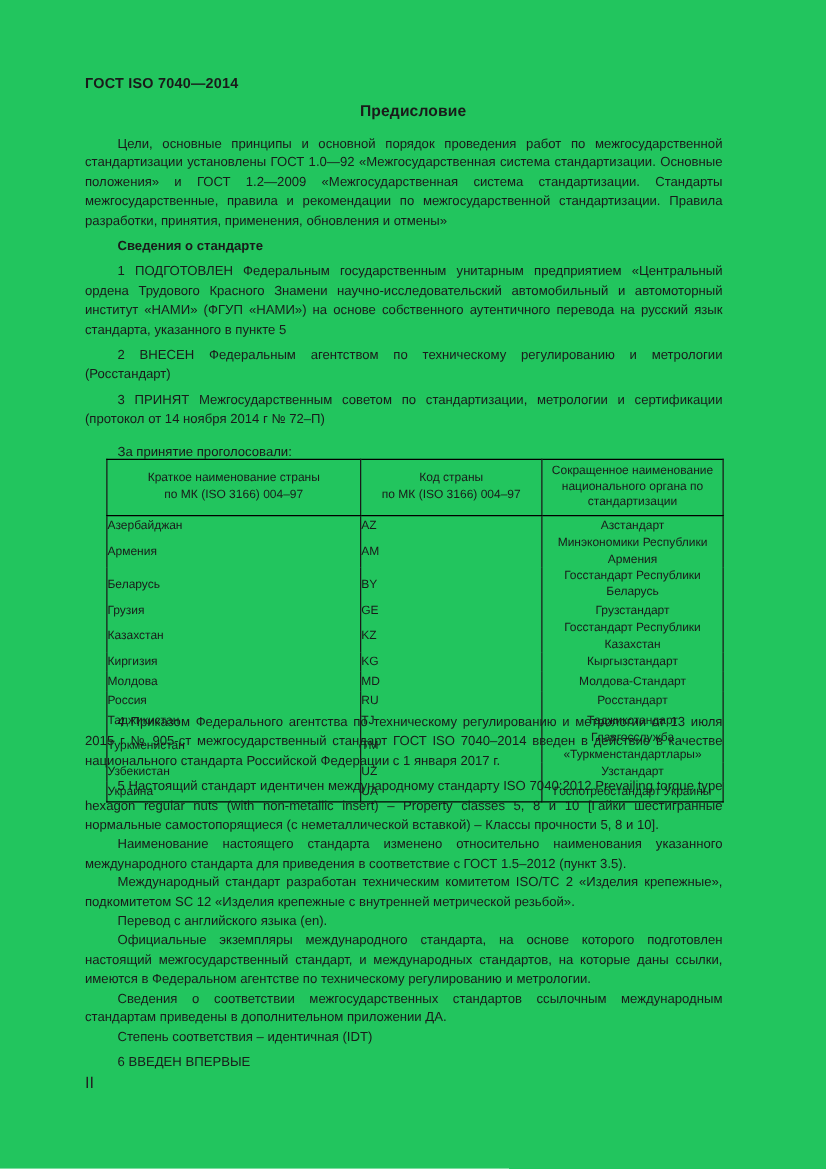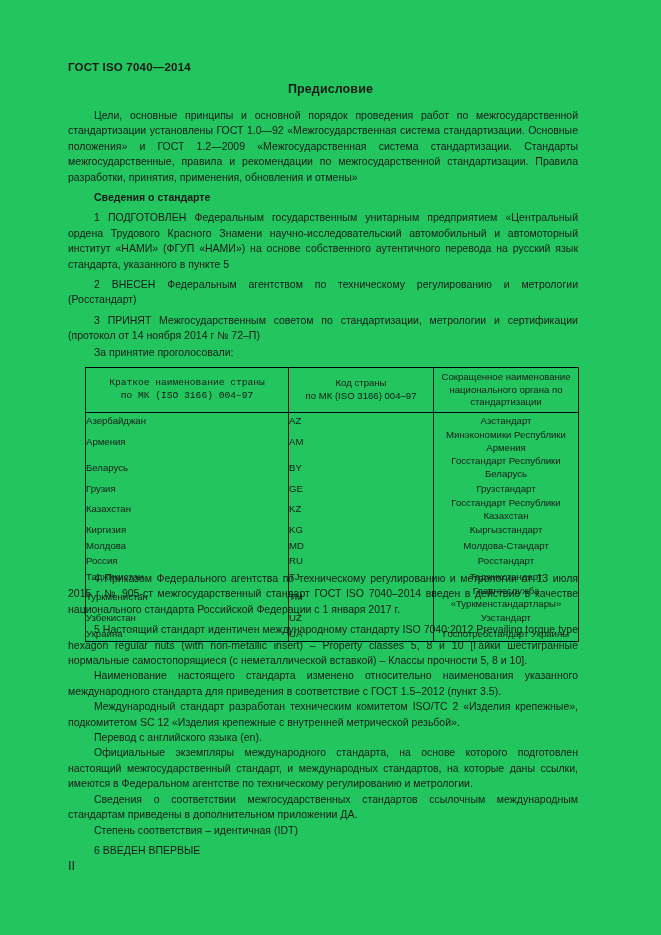--- a/index.html
+++ b/index.html
@@ -50,21 +50,21 @@
     text-justify: inter-word;
     hyphens: none;
   }
   p.para.indent {
     text-indent: 26px;
   }
   p.gap-lg {
     margin-top: 5px;
   }
   p.gap-md {
-    margin-top: 1px;
+    margin-top: 11px;
   }
   .subhead {
     margin: 0;
     font-size: 10.5px;
     font-weight: bold;
     text-indent: 26px;
     line-height: 15.4px;
   }
   
   .vote-table-wrap {
@@ -85,21 +85,21 @@
     padding: 0;
     vertical-align: middle;
   }
   table.vote-table thead th {
     border-bottom: 1.6px solid #000;
     text-align: center;
     font-weight: normal;
     line-height: 12.6px;
     padding: 3px 4px 3px 4px;
   }
-  table.vote-table thead tr th:first-child { border-top: 1.6px solid #000; font-family: Liberation Mono, monospace; }
+  table.vote-table thead tr th:first-child { border-top: 1.6px solid #000; }
   table.vote-table thead tr th { border-top: 1.6px solid #000; }
   table.vote-table tbody td {
     height: 15.5px;
     line-height: 13px;
     border-top: none;
     border-bottom: none;
   }
   table.vote-table tbody tr:last-child td {
     border-bottom: 1.6px solid #000;
   }

